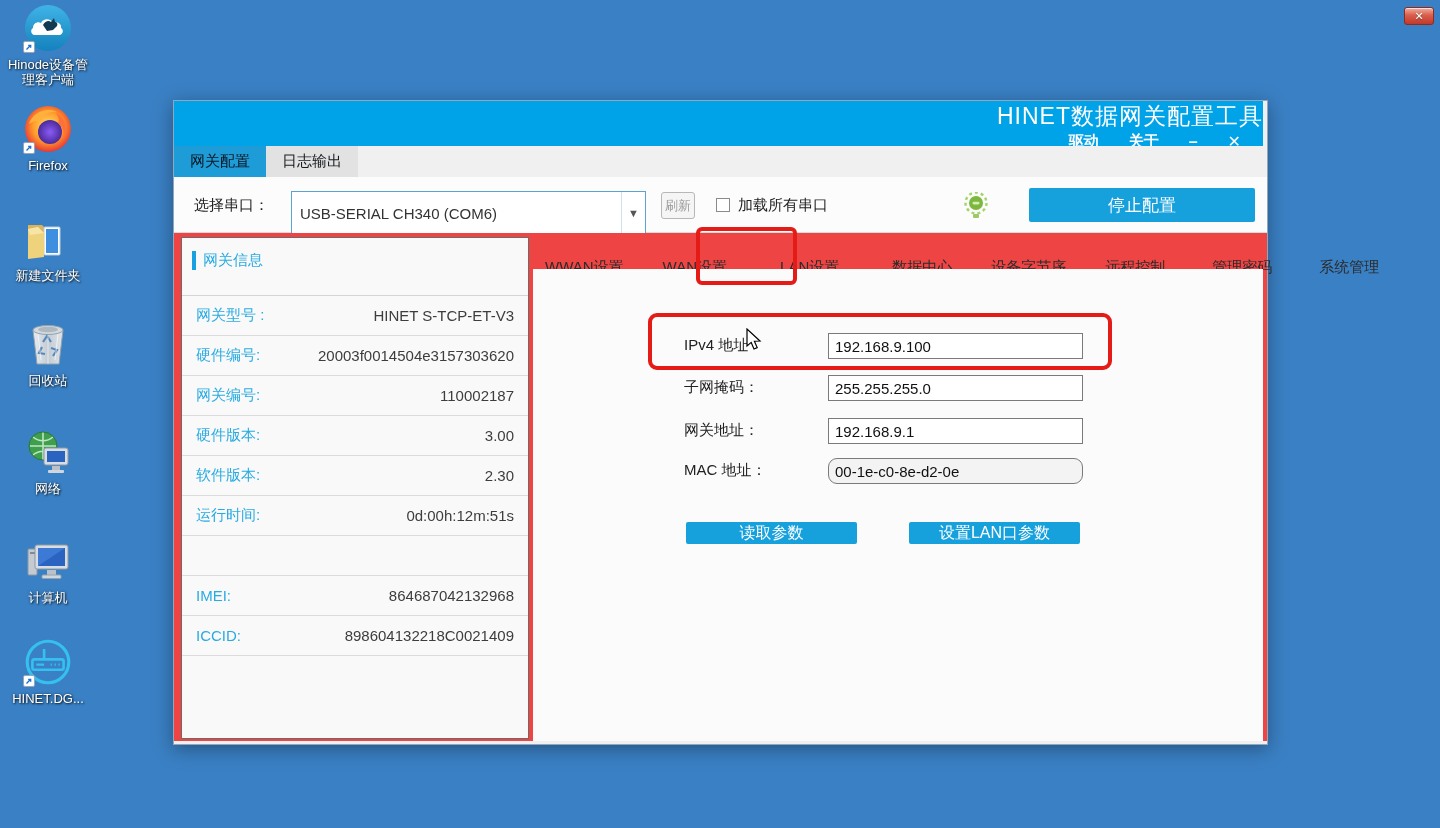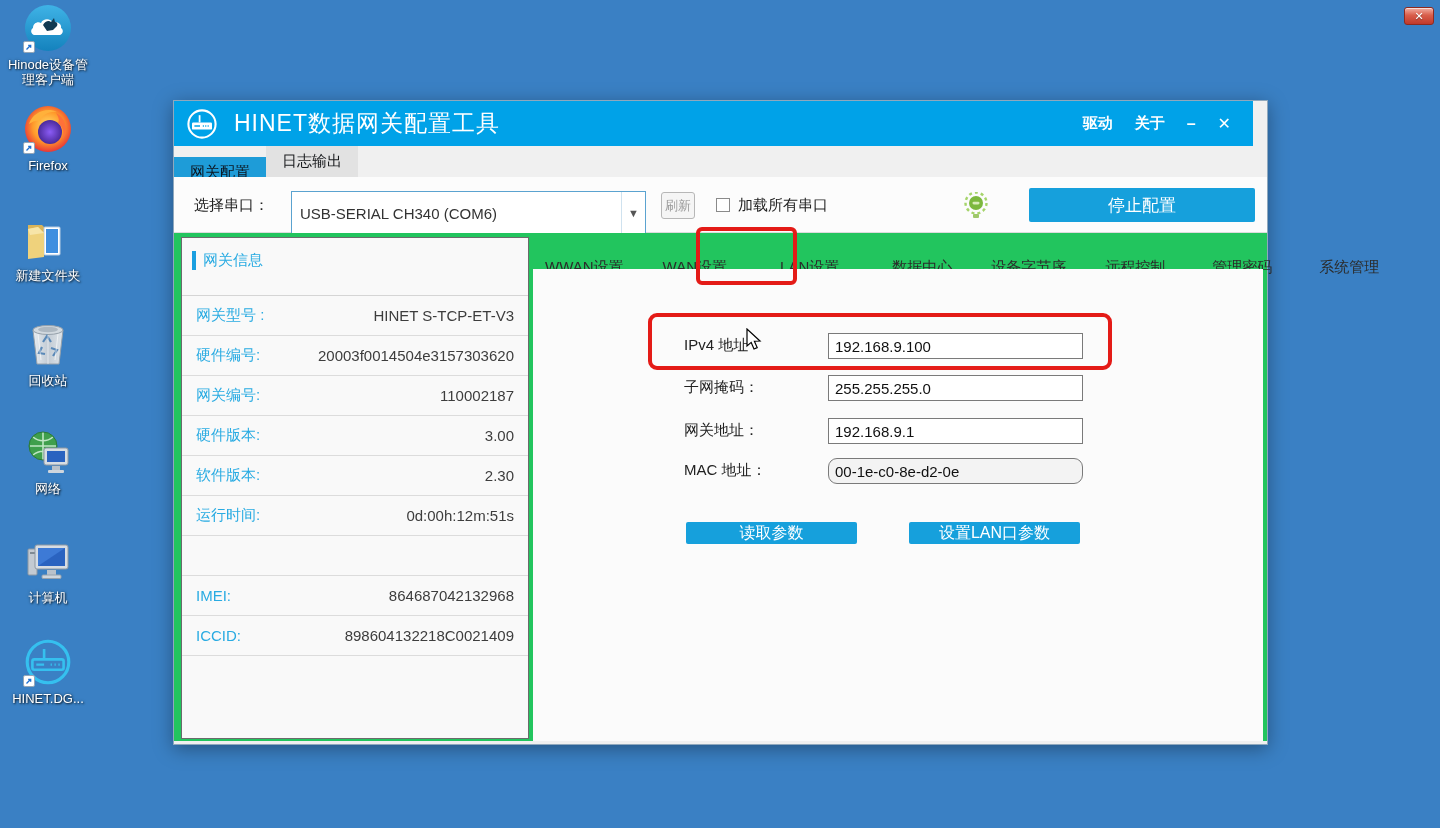--- a/index.html
+++ b/index.html
@@ -16,45 +16,45 @@
   .badge svg { position:absolute; inset:0; }
 
   .desk-close { position:absolute; left:1404px; top:7px; width:30px; height:18px; border-radius:3px;
                 background:linear-gradient(#f2b0a4,#d95e4b 45%,#c0392b); border:1px solid #8e2a20;
                 box-shadow:inset 0 1px 0 rgba(255,255,255,.6); display:flex; align-items:center; justify-content:center;
                 color:#fff; font-size:11px; font-weight:bold; text-shadow:0 1px 1px rgba(0,0,0,.4); cursor:pointer; }
 
   
   .win { position:absolute; left:173px; top:100px; width:1095px; height:645px; background:#f0f0f0;
          border:1px solid #8fa8bd; box-shadow:0 4px 18px rgba(0,0,0,.35); }
-  .titlebar { position:absolute; left:0; top:0; right:14px; height:45px; background:#00a2e8; display:flex; align-items:center; }
+  .titlebar { position:absolute; left:0; top:0; right:4px; height:45px; background:#00a2e8; display:flex; align-items:flex-end;flex-direction:column; }
   .titlebar .appicon { margin-left:12px; width:32px; height:32px; }
   .titlebar .title { margin-left:16px; color:#fff; font-size:23px; letter-spacing:1px; }
-  .tb-right { margin-left:auto; display:flex; align-items:center; gap:22px; padding-right:22px; }
+  .tb-right { margin-left:auto; display:flex; align-items:center; gap:30px; padding-right:22px; }
   .tb-link { color:#fff; font-size:15px; font-weight:bold; cursor:pointer; }
   .tb-min,.tb-close { color:#fff; font-size:16px; font-weight:bold; cursor:pointer; line-height:1; }
 
   .maintabs { position:absolute; left:0; top:45px; right:0; height:31px; background:#f0f0f0; display:flex; }
   .maintab { height:31px; padding:0 16px; display:flex; align-items:center; font-size:15px; color:#17191c; cursor:pointer; background:#e2e2e2; }
-  .maintab.sel { background:#1e9cd8; color:#0c1620;margin-top:11px; }
+  .maintab.sel { background:#1e9cd8; color:#0c1620; }
 
   .toolbar { position:absolute; left:0; top:76px; right:0; height:56px; background:#fcfcfc; border-bottom:1px solid #dcdcdc; }
   .tl-label { position:absolute; left:20px; top:19px; font-size:15px; color:#222; }
   .combo { position:absolute; left:117px; top:14px; width:355px; height:44px; background:#fff; border:1px solid #5ba3d0; display:flex; align-items:center; cursor:pointer; }
   .combo .val { flex:1; padding-left:8px; font-size:15px; color:#333; white-space:nowrap; overflow:hidden; }
   .combo .arrow { width:24px; height:100%; display:flex; align-items:center; justify-content:center; color:#555; font-size:11px; border-left:1px solid #cfe2ef; }
   .btn-refresh { position:absolute; left:487px; top:15px; width:34px; height:27px; background:#f5f5f5; border:1px solid #b7b7b7; border-radius:3px;
                  font-size:13px; color:#9a9a9a; display:flex; align-items:center; justify-content:center; cursor:pointer; }
   .chk { position:absolute; left:542px; top:21px; width:14px; height:14px; background:#fff; border:1px solid #8a8a8a; cursor:pointer; }
   .chk-lbl { position:absolute; left:564px; top:19px; font-size:15px; color:#222; }
   .bulb { position:absolute; left:790px; top:15px; width:24px; height:28px; }
   .btn-stop { position:absolute; left:855px; top:11px; width:226px; height:34px; background:#16a0dc; border:none; border-radius:2px;
               color:#fff; font-size:17px; display:flex; align-items:center; justify-content:center; cursor:pointer; }
 
-  .workarea { position:absolute; left:0; top:132px; right:0; bottom:3px; background:#22c55e;padding-left:28px; }
+  .workarea { position:absolute; left:0; top:132px; right:0; bottom:3px; background:#ef4444;padding-left:28px; }
 
   
   .panel { position:absolute; left:7px; top:4px; width:348px; height:502px; background:#f9f9f9; border:1px solid #6b6b6b; }
   .panel-head { height:58px; display:flex; align-items:flex-start; padding:13px 0 0 10px; border-bottom:1px solid #d5d5d5; }
   .panel-bar { width:4px; height:19px; background:#1a9fe0; margin-right:7px; }
   .panel-title { font-size:15px; color:#29abe2; }
   .info-row { height:40px; display:flex; align-items:center; border-bottom:1px solid #dcdcdc; padding:0 14px; }
   .info-row .k { font-size:15px; color:#29abe2; white-space:nowrap; }
   .info-row .v { margin-left:auto; font-size:15px; color:#3d3d3d; white-space:nowrap; }
 

